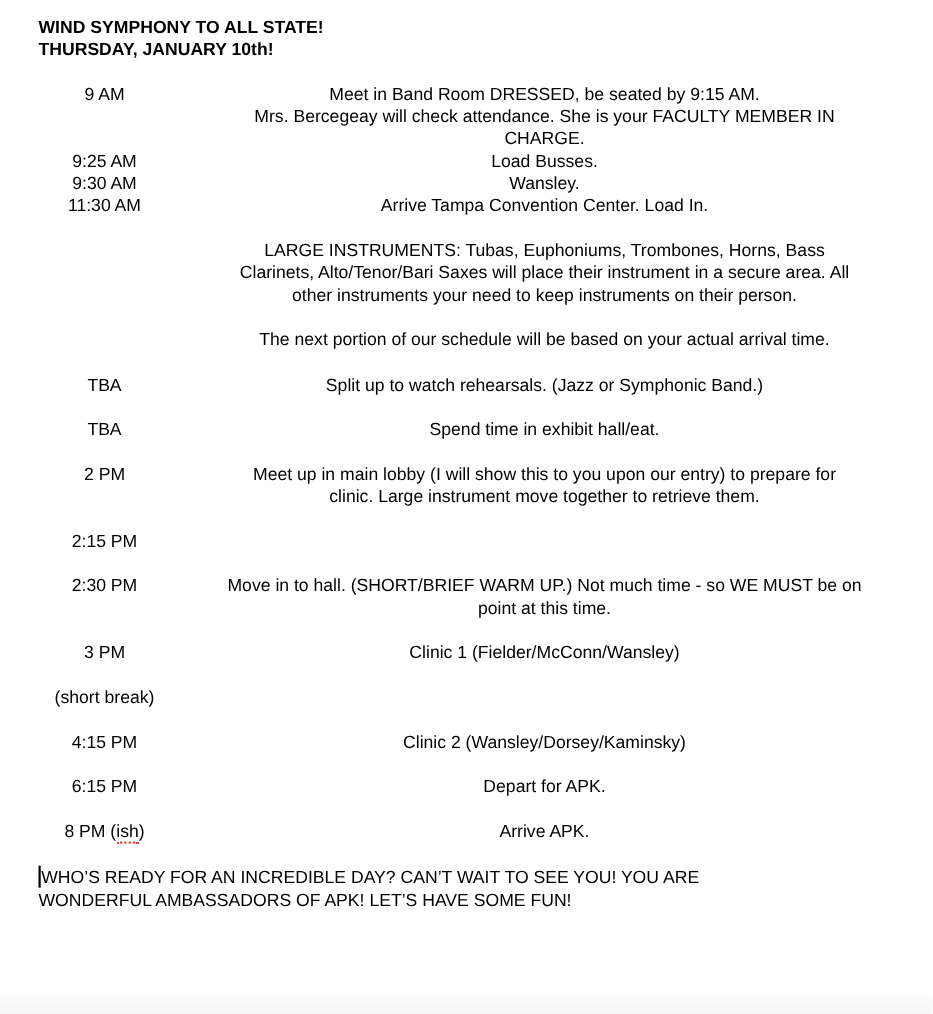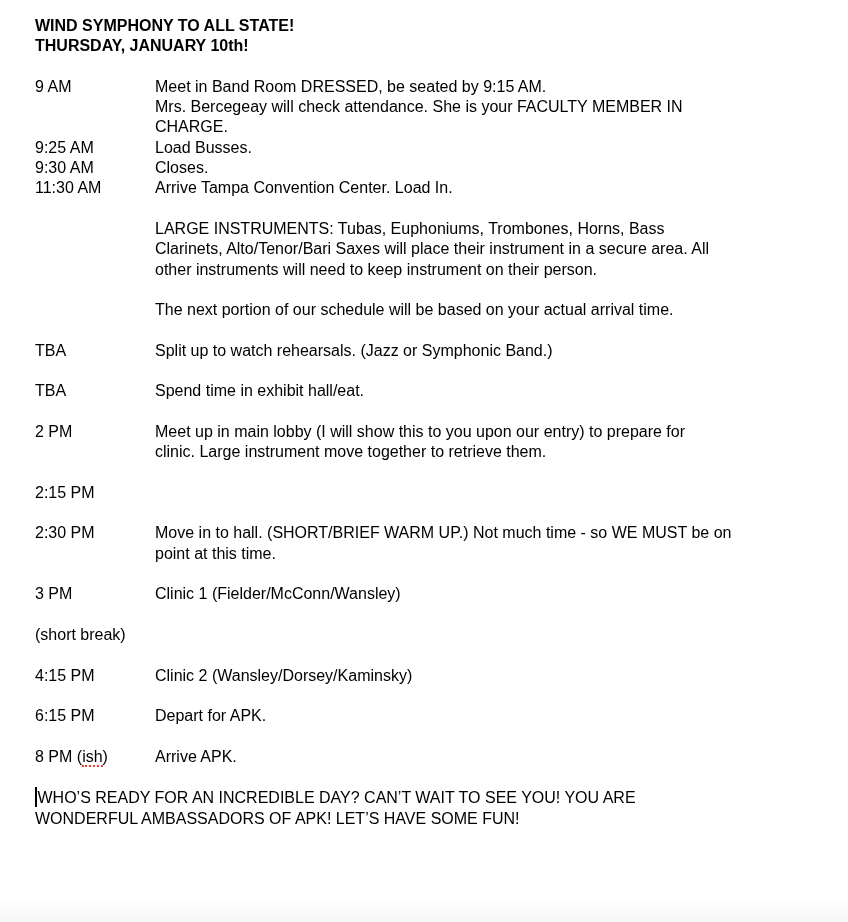--- a/index.html
+++ b/index.html
@@ -26,20 +26,21 @@
   .title-line {
     font-weight: bold;
     white-space: nowrap;
   }
   .schedule {
     margin-top: 20.3px;
   }
   .row {
     display: flex;
     align-items: flex-start;
+    text-align: center;
   }
   .row.gap {
     margin-top: 20.3px;
   }
   .col-time {
     flex: 0 0 120px;
     width: 120px;
     white-space: nowrap;
   }
   .col-desc {
@@ -92,35 +93,35 @@
       </div>
       <div class="row">
         <div class="col-time">9:25 AM</div>
         <div class="col-desc">
           <div class="text-line">Load Busses.</div>
         </div>
       </div>
       <div class="row">
         <div class="col-time">9:30 AM</div>
         <div class="col-desc">
-          <div class="text-line">Closes.</div>
+          <div class="text-line">Wansley.</div>
         </div>
       </div>
       <div class="row">
         <div class="col-time">11:30 AM</div>
         <div class="col-desc">
           <div class="text-line">Arrive Tampa Convention Center. Load In.</div>
         </div>
       </div>
       <div class="row gap">
         <div class="col-time"></div>
         <div class="col-desc">
           <div class="text-line">LARGE INSTRUMENTS: Tubas, Euphoniums, Trombones, Horns, Bass</div>
           <div class="text-line">Clarinets, Alto/Tenor/Bari Saxes will place their instrument in a secure area. All</div>
-          <div class="text-line">other instruments will need to keep instrument on their person.</div>
+          <div class="text-line">other instruments your need to keep instruments on their person.</div>
         </div>
       </div>
       <div class="row gap">
         <div class="col-time"></div>
         <div class="col-desc">
           <div class="text-line">The next portion of our schedule will be based on your actual arrival time.</div>
         </div>
       </div>
       <div class="row gap">
         <div class="col-time">TBA</div>

